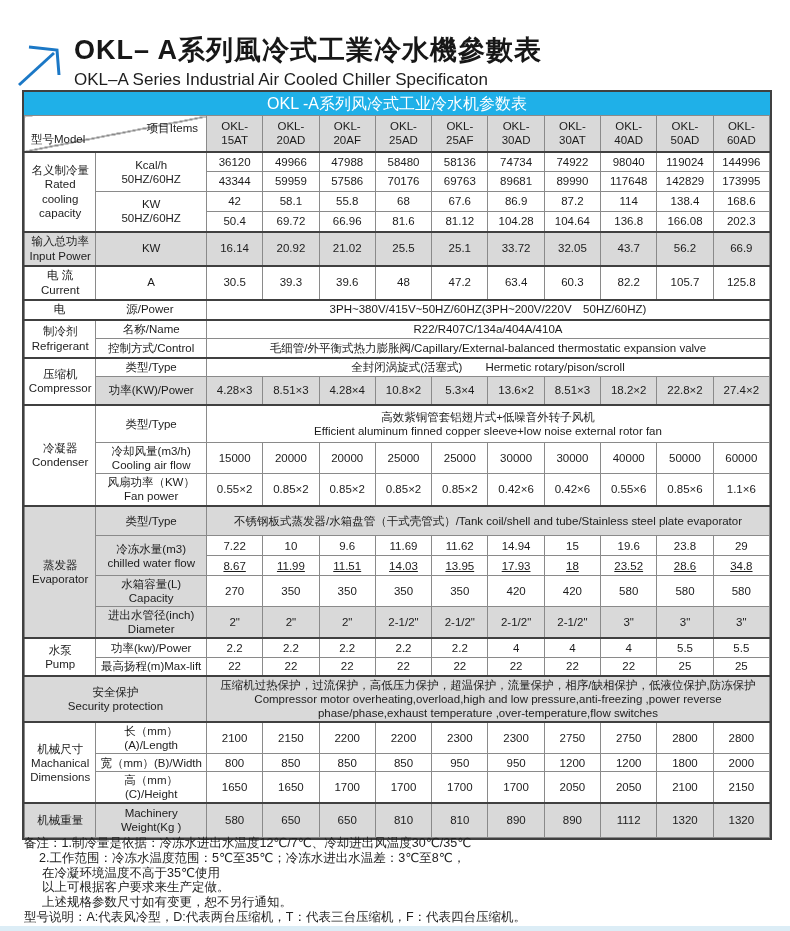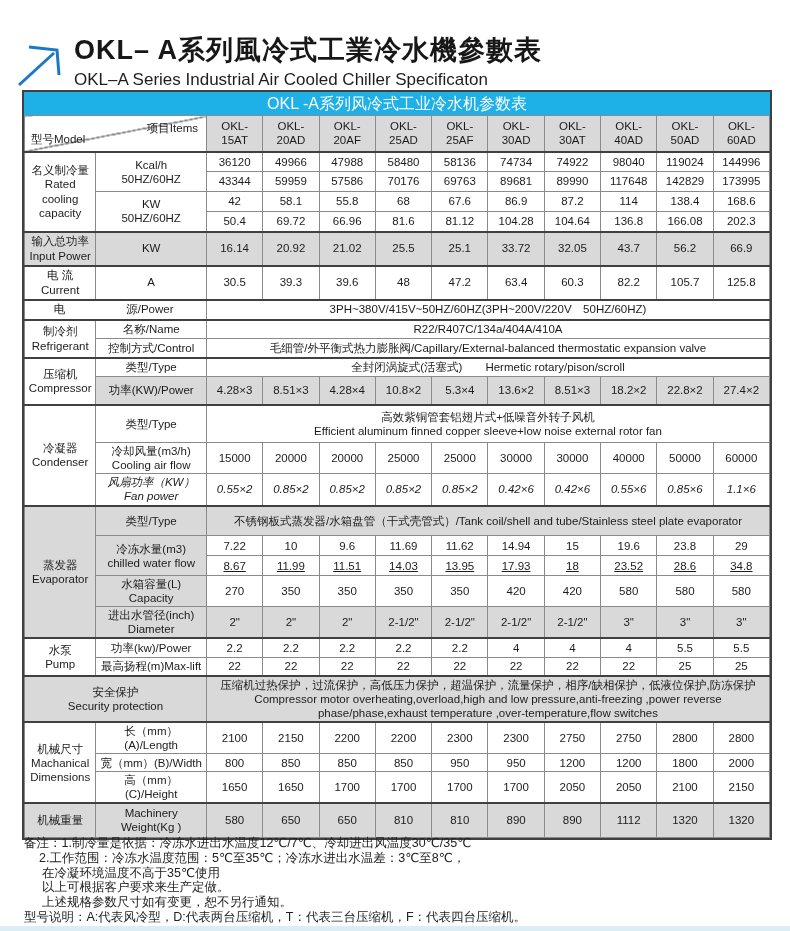--- a/index.html
+++ b/index.html
@@ -236,21 +236,21 @@
           <td>20000</td>
           <td>20000</td>
           <td>25000</td>
           <td>25000</td>
           <td>30000</td>
           <td>30000</td>
           <td>40000</td>
           <td>50000</td>
           <td>60000</td>
         </tr>
-        <tr style="height: 32px; font-style: italic;">
+        <tr style="height: 32px;">
           <td>风扇功率（KW）
 Fan power</td>
           <td>0.55×2</td>
           <td>0.85×2</td>
           <td>0.85×2</td>
           <td>0.85×2</td>
           <td>0.85×2</td>
           <td>0.42×6</td>
           <td>0.42×6</td>
           <td>0.55×6</td>

